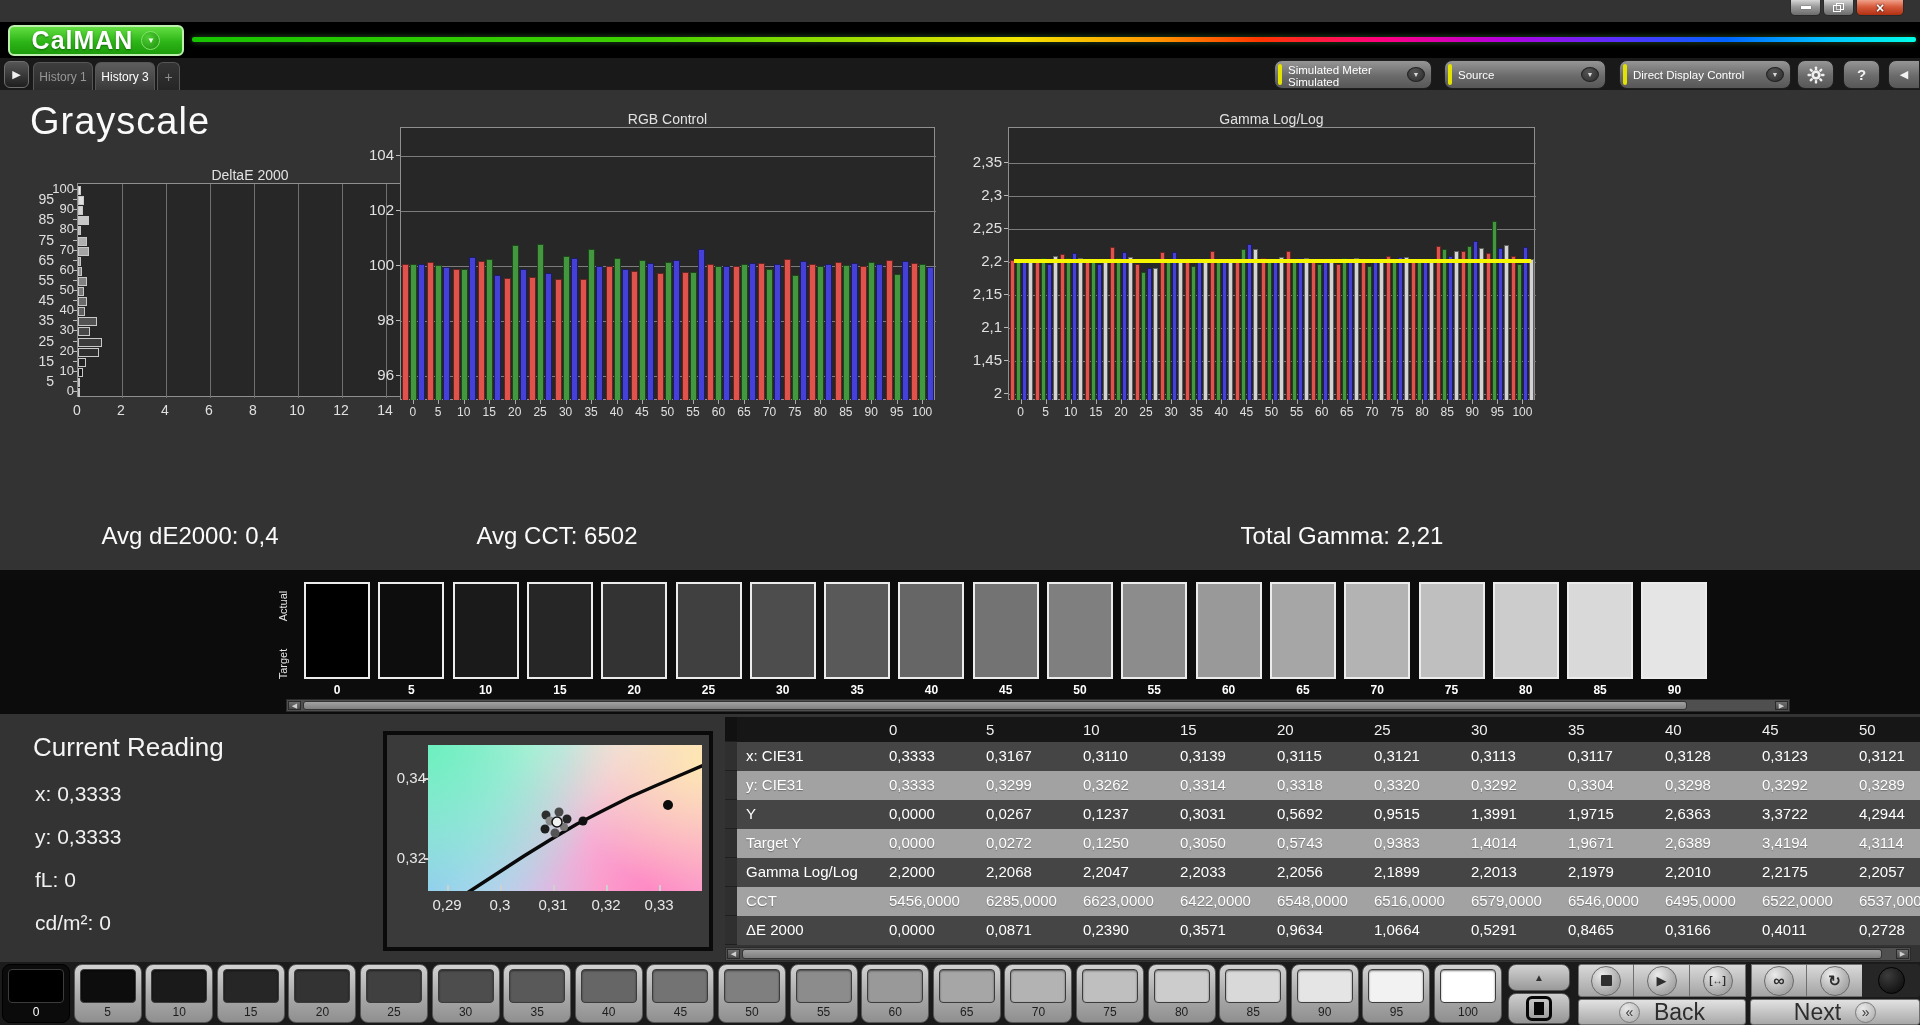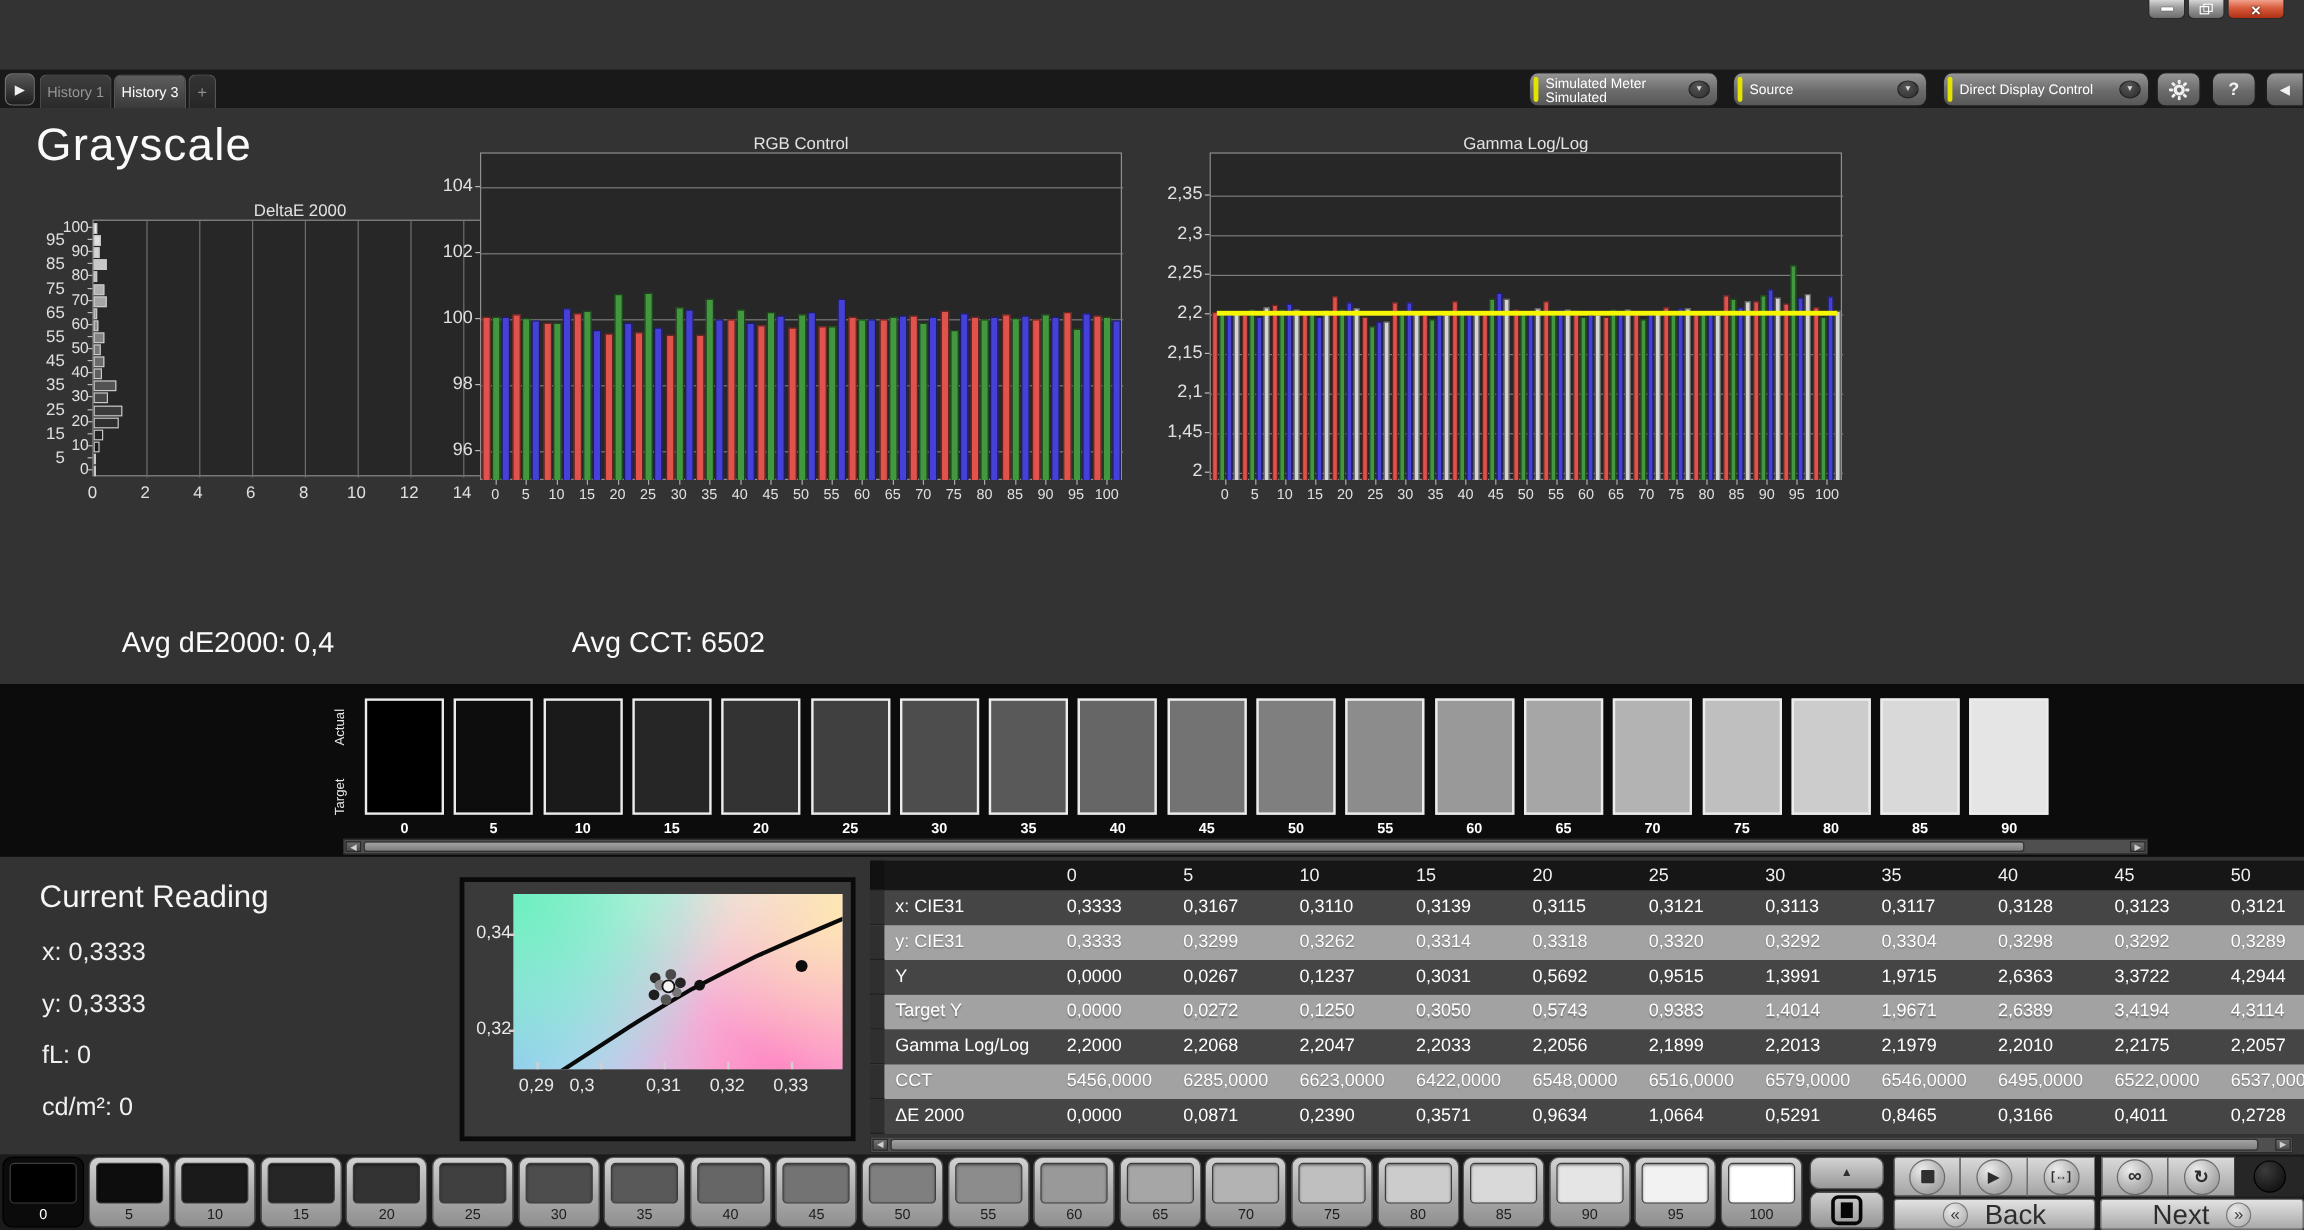--- a/index.html
+++ b/index.html
@@ -161,20 +161,27 @@
   <div class="winbtn restore">
       <div class="restore-ic">
         <div class="b1"></div>
         <div class="b2"></div>
       </div>
     </div>
   <div class="winbtn close">
       <span class="close-x">×</span>
     </div>
 
+  <div class="abs header">
+    <div class="logo-btn">
+      <span class="logo-text">CalMAN</span>
+      <span class="logo-dd">▼</span>
+    </div>
+    <div class="rainbow"></div>
+  </div>
 
   <div class="abs tabbar">
     <div class="navbtn">▶</div>
     <div class="tab inactive">History 1</div>
     <div class="tab active">History 3</div>
     <div class="tab plus">+</div>
 
     <div class="dropdown" style="left:1274px; width:158px;">
       <div class="ybar"></div>
       <div class="dtext">
@@ -573,20 +580,21 @@
       <div class="bar" style="left: 1517.45px; top: 263.64px; width: 5px; height: 136.36px; background: rgb(67, 151, 63); border-top: 1px solid rgba(0, 0, 0, 0.55); border-right: 1px solid rgba(0, 0, 0, 0.55); border-bottom: none; border-left: 1px solid rgba(0, 0, 0, 0.55); border-image: initial;"></div>
       <div class="bar" style="left: 1523.45px; top: 247.14px; width: 5px; height: 152.86px; background: rgb(68, 64, 216); border-top: 1px solid rgba(0, 0, 0, 0.55); border-right: 1px solid rgba(0, 0, 0, 0.55); border-bottom: none; border-left: 1px solid rgba(0, 0, 0, 0.55); border-image: initial;"></div>
       <div class="bar" style="left: 1529.45px; top: 259.02px; width: 5px; height: 140.98px; background: rgb(212, 212, 212); border-top: 1px solid rgba(0, 0, 0, 0.55); border-right: 1px solid rgba(0, 0, 0, 0.55); border-bottom: none; border-left: 1px solid rgba(0, 0, 0, 0.55); border-image: initial;"></div>
       <div style="position: absolute; left: 1522.45px; top: 400px; width: 1px; height: 4px; background: rgb(170, 170, 170);"></div>
       <div class="xlab" style="left: 1508.45px; top: 405px; width: 28px; font-size: 12px;">100</div>
       <div style="position: absolute; left: 1014px; top: 259px; width: 517px; height: 4px; background: rgb(246, 246, 0); z-index: 5;"></div>
     </div>
 
   <div class="stat" style="left:50px;  top:522px; width:280px;">Avg dE2000: 0,4</div>
   <div class="stat" style="left:417px; top:522px; width:280px;">Avg CCT: 6502</div>
+  <div class="stat" style="left:1192px;top:522px; width:300px;">Total Gamma: 2,21</div>
 
   <div class="abs strip">
     <span class="vlabel" style="left:268px; top:30px;">Actual</span>
     <span class="vlabel" style="left:268px; top:88px;">Target</span>
     <div id="swatch-row">
         <div class="swatch" style="left: 304px; top: 12px; width: 66px; height: 97px; background: rgb(0, 0, 0);"></div>
         <div class="swatch-num" style="left: 304px; top: 113px; width: 66px;">0</div>
         <div class="swatch" style="left: 378.3px; top: 12px; width: 66px; height: 97px; background: rgb(13, 13, 13);"></div>
         <div class="swatch-num" style="left: 378.3px; top: 113px; width: 66px;">5</div>
         <div class="swatch" style="left: 452.6px; top: 12px; width: 66px; height: 97px; background: rgb(26, 26, 26);"></div>
@@ -654,21 +662,21 @@
     </svg>
   </div>
   <div id="cie-labels">
       <div class="cie-lab" style="left: 390px; top: 769px; width: 36px; text-align: right;">0,34</div>
       <div class="cie-tick" style="left: 424px; top: 778px; width: 5px; height: 2px;"></div>
       <div class="cie-lab" style="left: 390px; top: 849px; width: 36px; text-align: right;">0,32</div>
       <div class="cie-tick" style="left: 424px; top: 858px; width: 5px; height: 2px;"></div>
       <div class="cie-tick" style="left: 447px; top: 885px; width: 2px; height: 6px;"></div>
       <div class="cie-lab" style="left: 425px; top: 896px; width: 44px; text-align: center;">0,29</div>
       <div class="cie-tick" style="left: 500px; top: 885px; width: 2px; height: 6px;"></div>
-      <div class="cie-lab" style="left: 463px; top: 896px; width: 44px; text-align: center;">0,3</div>
+      <div class="cie-lab" style="left: 478px; top: 896px; width: 44px; text-align: center;">0,3</div>
       <div class="cie-tick" style="left: 553px; top: 885px; width: 2px; height: 6px;"></div>
       <div class="cie-lab" style="left: 531px; top: 896px; width: 44px; text-align: center;">0,31</div>
       <div class="cie-tick" style="left: 606px; top: 885px; width: 2px; height: 6px;"></div>
       <div class="cie-lab" style="left: 584px; top: 896px; width: 44px; text-align: center;">0,32</div>
       <div class="cie-tick" style="left: 659px; top: 885px; width: 2px; height: 6px;"></div>
       <div class="cie-lab" style="left: 637px; top: 896px; width: 44px; text-align: center;">0,33</div>
     </div>
 
   <div class="abs table-wrap">
     <div id="data-table">

